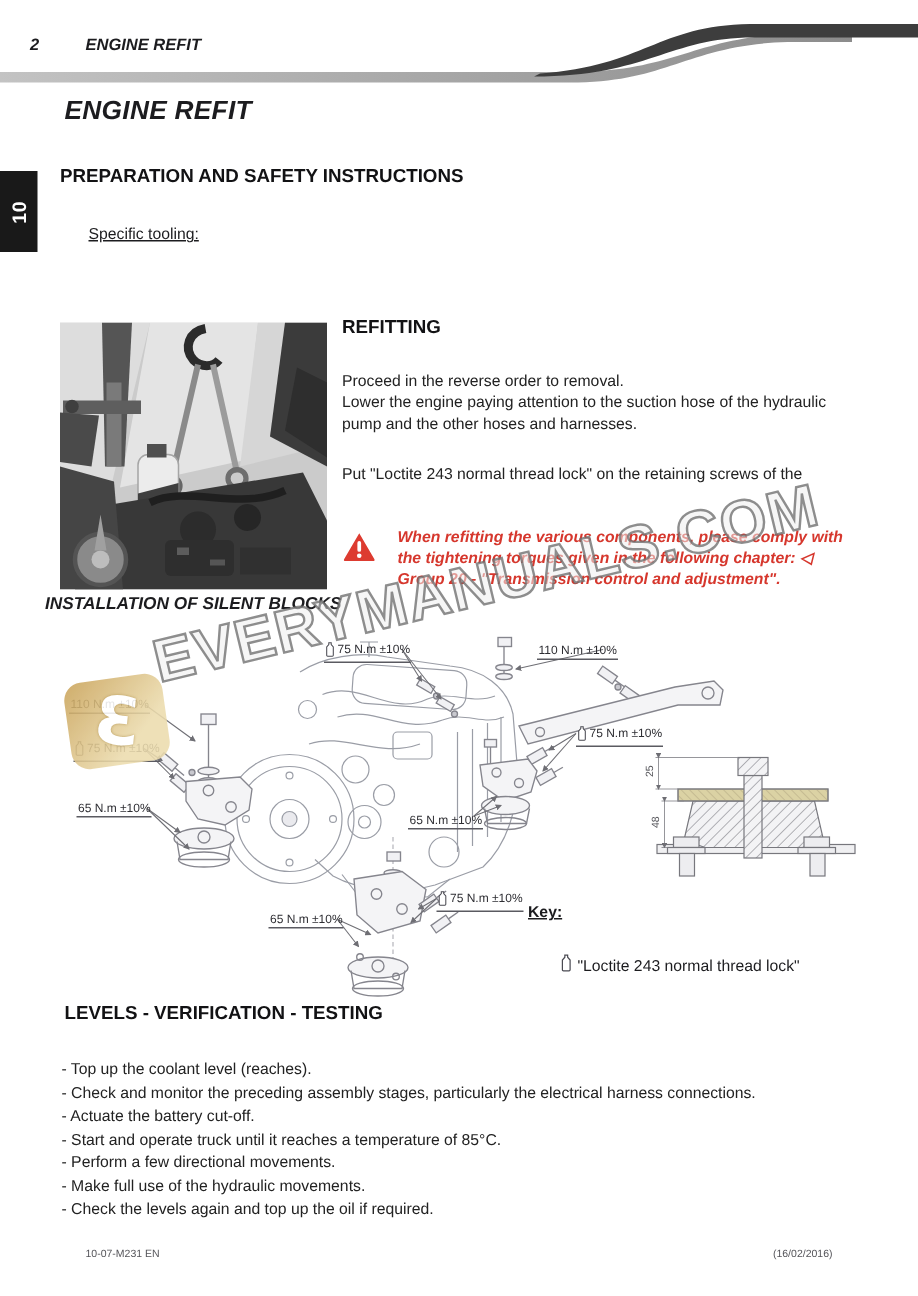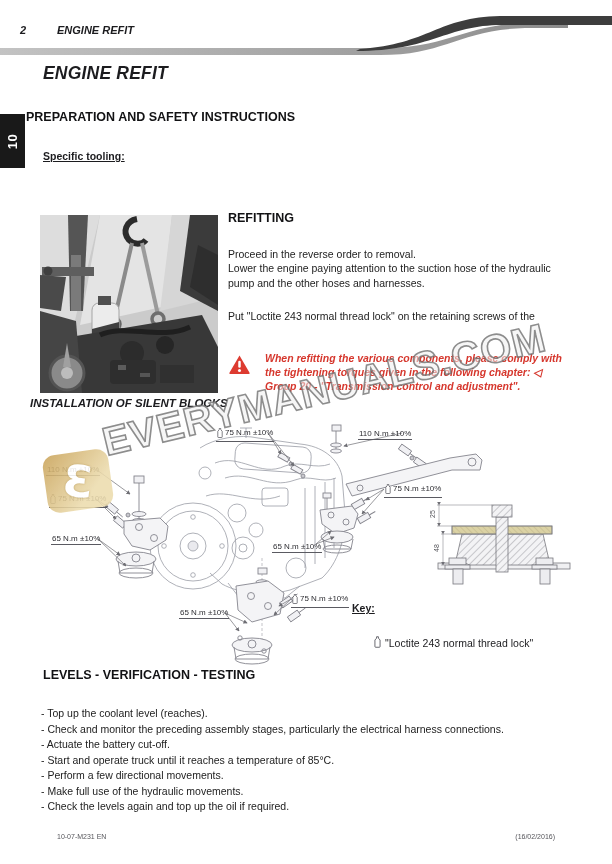--- a/index.html
+++ b/index.html
@@ -11,22 +11,22 @@
   
   .swoosh{position:absolute;left:0;top:0;width:612px;height:60px;}
   .hdr-num{position:absolute;left:20px;top:24px;font:italic 700 11px "Liberation Sans",sans-serif;}
   .hdr-title{position:absolute;left:57px;top:24px;font:italic 700 11px "Liberation Sans",sans-serif;}
   .page-title{position:absolute;left:43px;top:63px;font:italic 700 17.5px "Liberation Sans",sans-serif;letter-spacing:.2px;}
   .tab10{position:absolute;left:0;top:114px;width:25px;height:54px;background:#191919;
          display:flex;align-items:center;justify-content:center;}
   .tab10 span{color:#fff;font:700 13px "Liberation Sans",sans-serif;transform:rotate(-90deg);letter-spacing:.5px;}
   
   .h2{position:absolute;font:700 12.5px "Liberation Sans",sans-serif;color:#121214;}
-  .prep-h{left:26px;top:110px;}
-  .tooling{position:absolute;left:43px;top:150px;font-size:10.5px;text-decoration:underline;font-weight:bold;}
+  .prep-h{left:40px;top:110px;}
+  .tooling{position:absolute;left:59px;top:150px;font-size:10.5px;text-decoration:underline;}
   .tool-lines{position:absolute;left:41px;top:181px;font-size:10.5px;line-height:14.5px;}
   
   .photo{position:absolute;left:40px;top:215px;width:178px;height:178px;}
   
   .refit-h{left:228px;top:211px;}
   .para{position:absolute;font-size:10.5px;line-height:14.3px;color:#222;}
   .para1{left:228px;top:247px;}
   .para2{left:228px;top:309px;}
   .warn-row{position:absolute;left:228px;top:351px;width:384px;}
   .warn-ico{position:absolute;left:0;top:3px;width:23px;height:21px;}

